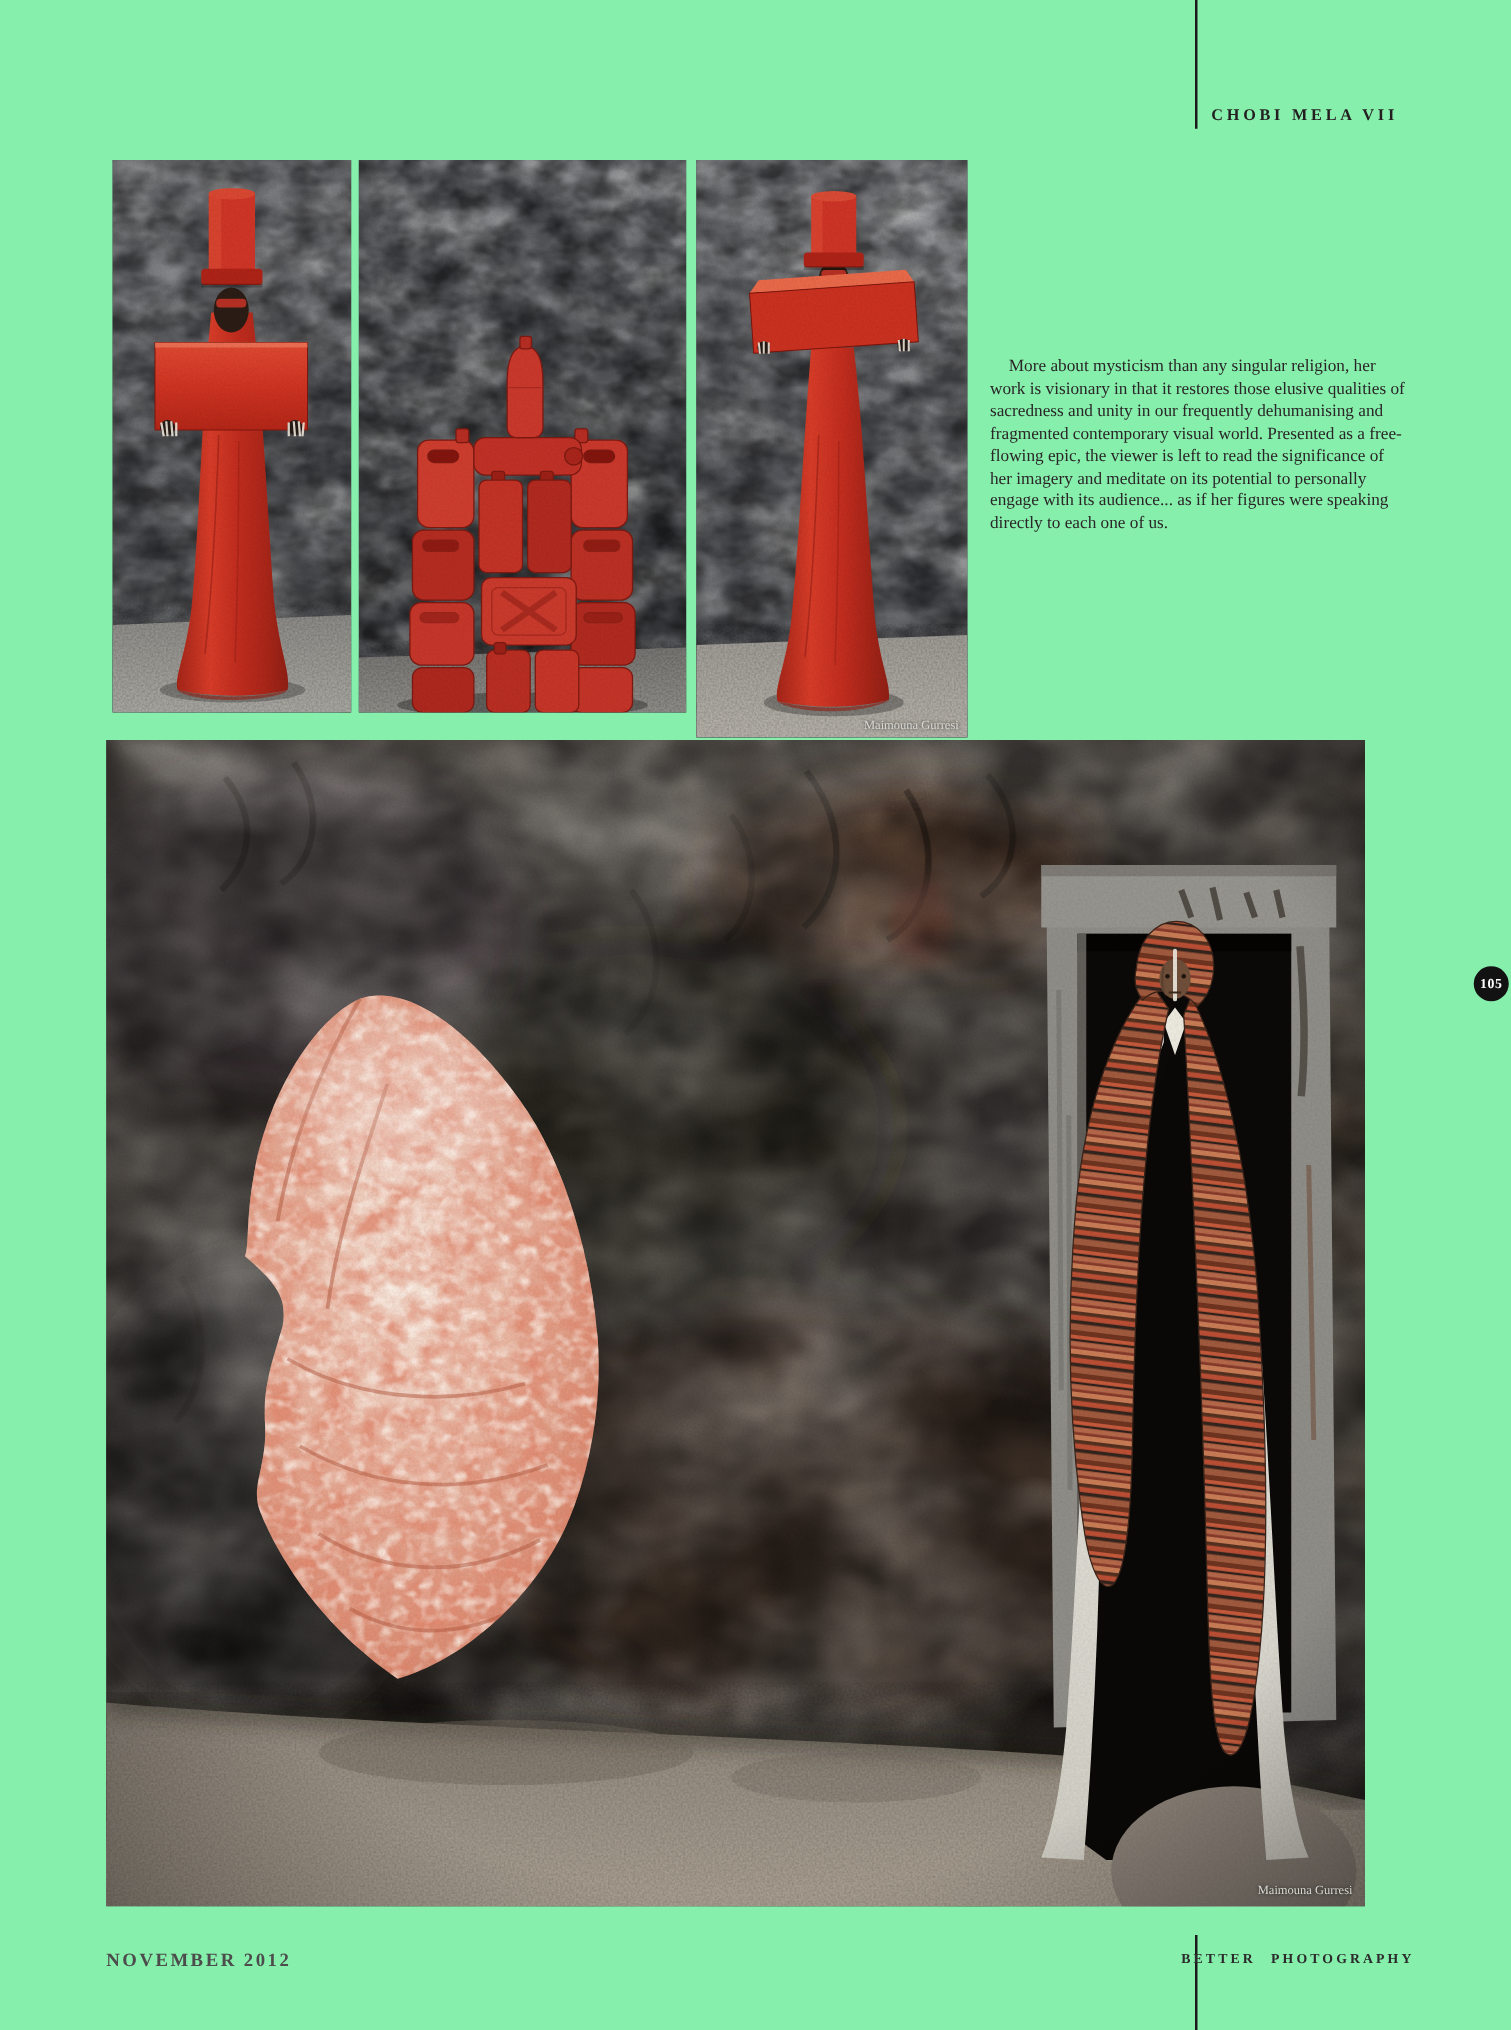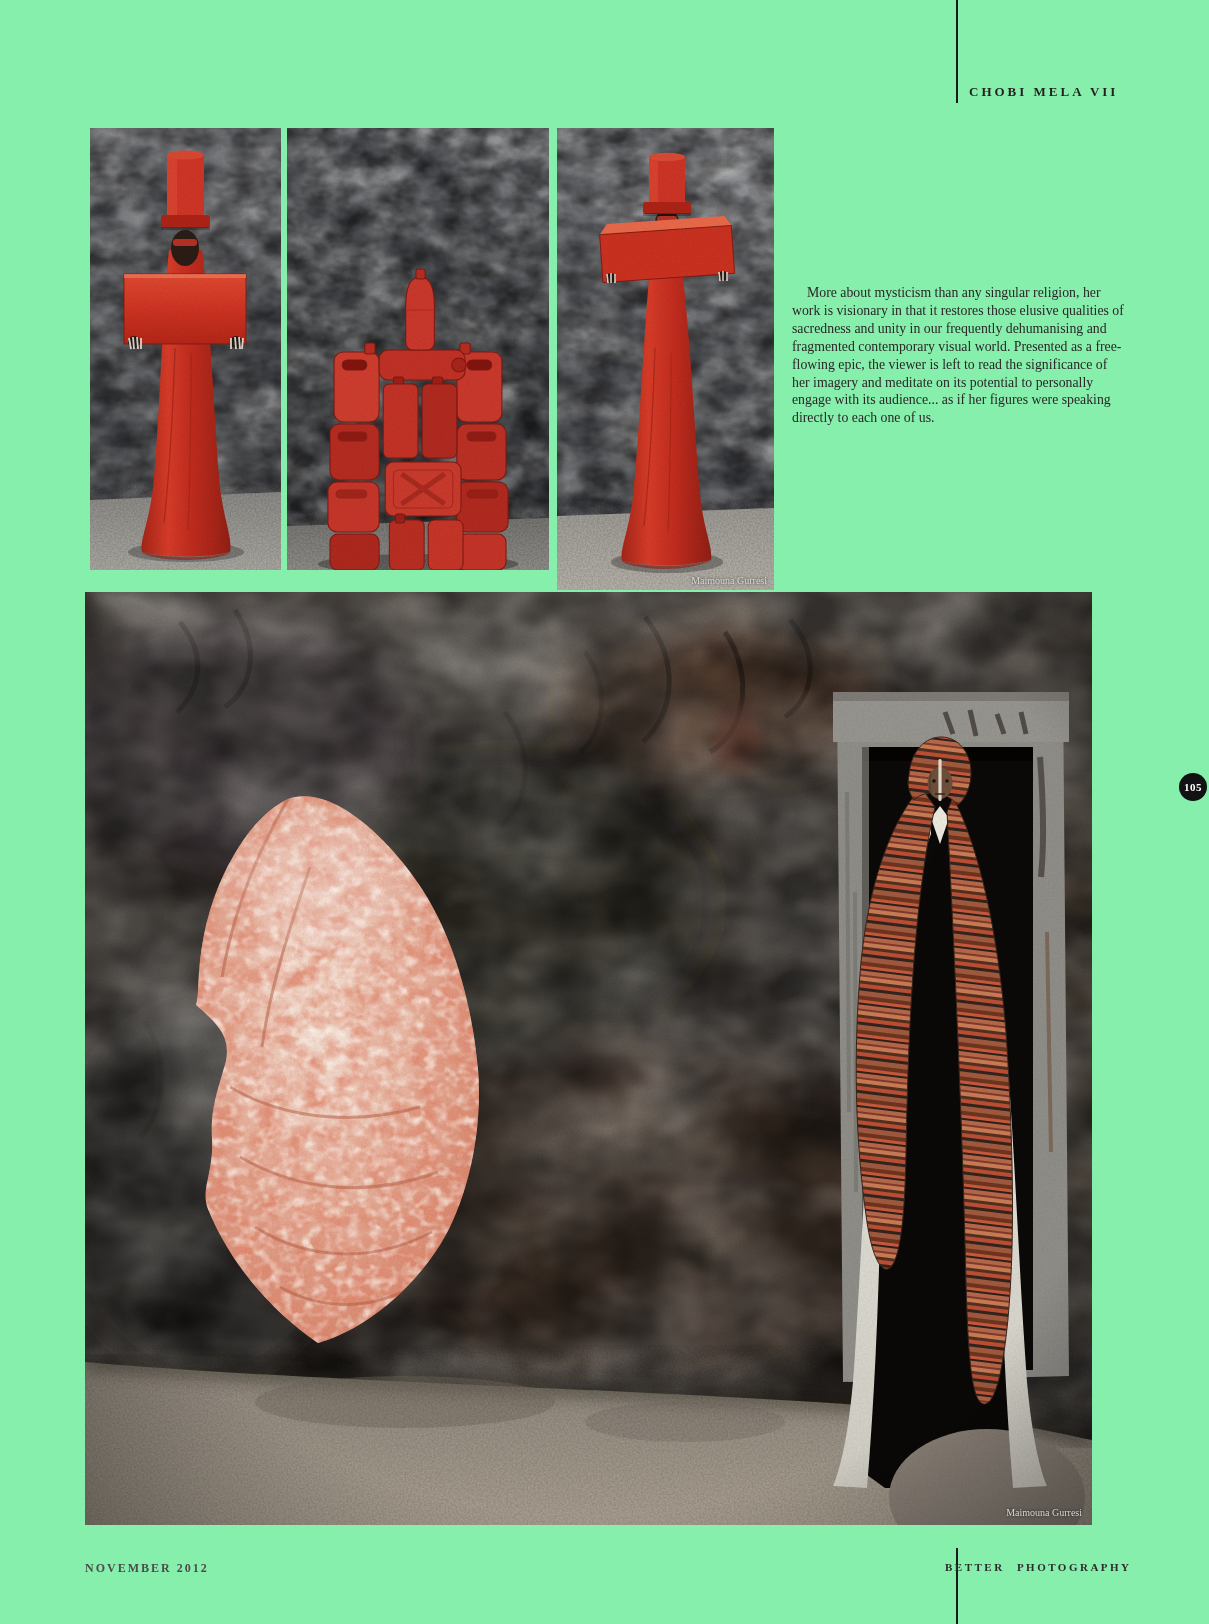--- a/index.html
+++ b/index.html
@@ -3,21 +3,21 @@
 <meta charset="utf-8">
 <style>
   html,body{margin:0;padding:0;background:#888;}
   .page{position:relative;width:1209px;height:1624px;background:#86efac;margin:0 auto;
         font-family:Liberation Serif, serif;overflow:hidden;}
   .rule{position:absolute;background:#1a1a1a;}
   .header-rule{left:956px;top:0;width:2px;height:103px;}
   .footer-rule{left:956px;top:1548px;width:2px;height:76px;}
   .section-title{position:absolute;left:969px;top:84px;font-size:13px;font-weight:700;
         letter-spacing:3px;color:#231f20;white-space:nowrap;}
-  .footer-left{position:absolute;left:85px;top:1561px;font-size:12px;font-weight:700;
+  .footer-left{position:absolute;left:85px;top:1561px;font-size:15px;font-weight:700;
         letter-spacing:2px;color:#4c4c4c;white-space:nowrap;}
   .footer-right{position:absolute;left:945px;top:1561px;font-size:11px;font-weight:700;
         letter-spacing:2.5px;word-spacing:7px;color:#2b2b2b;white-space:nowrap;}
   .photo{position:absolute;overflow:hidden;background:#4a4b4f;}
   .photo svg{display:block;width:100%;height:100%;}
   .photo1{left:90px;top:128px;width:191px;height:442px;}
   .photo2{left:287px;top:128px;width:262px;height:442px;}
   .photo3{left:557px;top:128px;width:217px;height:462px;}
   .main-photo{left:85px;top:592px;width:1007px;height:933px;}
   .credit{position:absolute;font-size:10px;color:#d9d8d4;text-shadow:0 0 3px rgba(0,0,0,.7);

